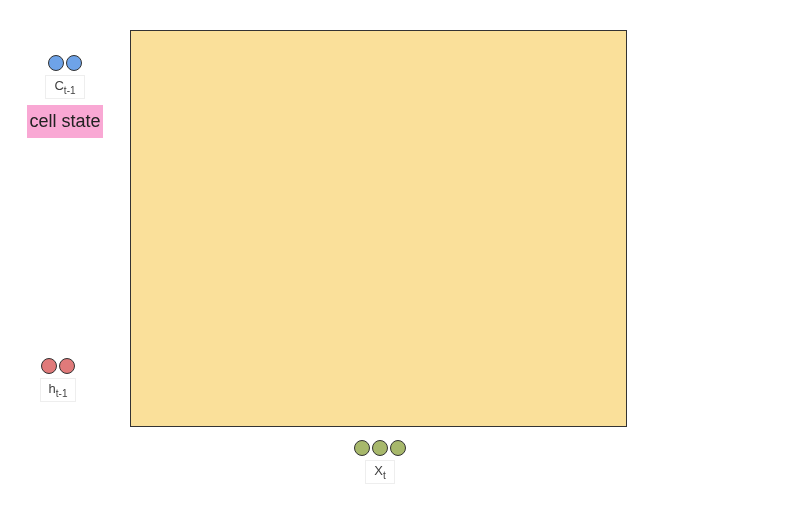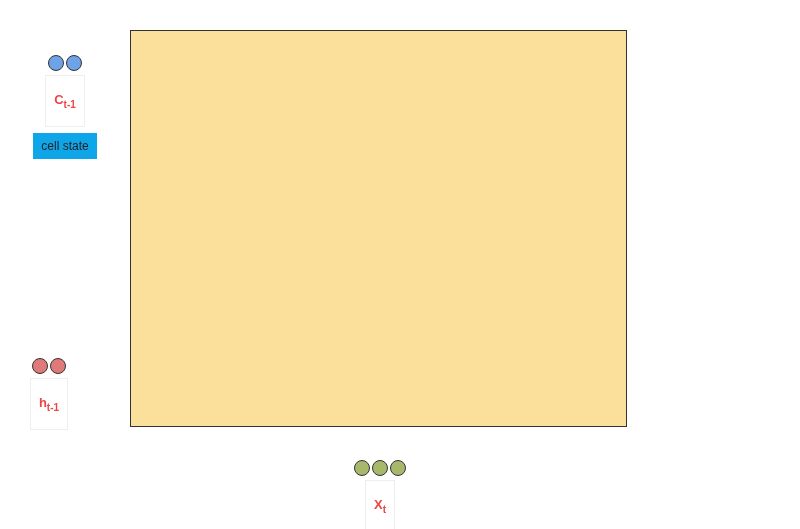--- a/index.html
+++ b/index.html
@@ -34,35 +34,34 @@
     border: 1px solid #333;
     box-sizing: border-box;
   }
   .circle.blue { background: #6ea3e8; }
   .circle.red { background: #e07a7a; }
   .circle.green { background: #a7b86b; }
   .symbol-box {
     display: inline-block;
     background: #ffffff;
     border: 1px solid #eee;
-    padding: 16px 8px;
+    padding: 2px 8px;
     font-size: 13px;
-    color: #ef4444;
+    color: #404040;
     margin-bottom: 6px;
-    font-weight: bold;
   }
   .symbol-box sub {
     font-size: 10px;
     vertical-align: sub;
   }
   .label-box {
     display: inline-block;
-    background: #0ea5e9;
+    background: #f9a8d4;
     padding: 6px 2px;
-    font-size: 12px;
+    font-size: 18px;
     color: #222;
     line-height: 1.2;
     min-width: 60px;
   }
   .label-box.wide {
     min-width: 78px;
   }
 </style>
 </head>
 <body>
@@ -73,31 +72,31 @@
   <div class="circles">
     <span class="circle blue"></span>
     <span class="circle blue"></span>
   </div>
   <div class="symbol-box">
     <span>C</span><sub>t-1</sub>
   </div><br>
   <div class="label-box">cell state</div>
 </div>
 
-<div class="node-group" style="left:0; top:358px; width:98px;">
+<div class="node-group" style="left:9px; top:358px; width:98px;">
   <div class="circles">
     <span class="circle red"></span>
     <span class="circle red"></span>
   </div>
   <div class="symbol-box">
     <span>h</span><sub>t-1</sub>
   </div><br>
 </div>
 
-<div class="node-group" style="left:330px; top:460px; width:100px;">
+<div class="node-group" style="left:330px; top:440px; width:100px;">
   <div class="circles">
     <span class="circle green"></span>
     <span class="circle green"></span>
     <span class="circle green"></span>
   </div>
   <div class="symbol-box">
     <span>X</span><sub>t</sub>
   </div><br>
 </div>
 

